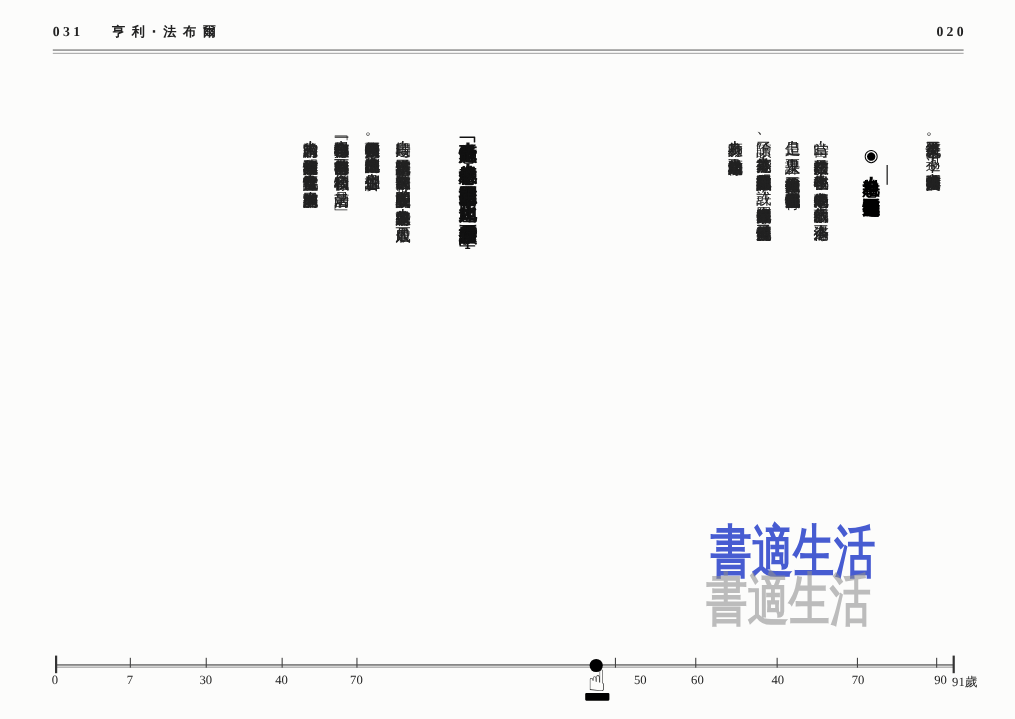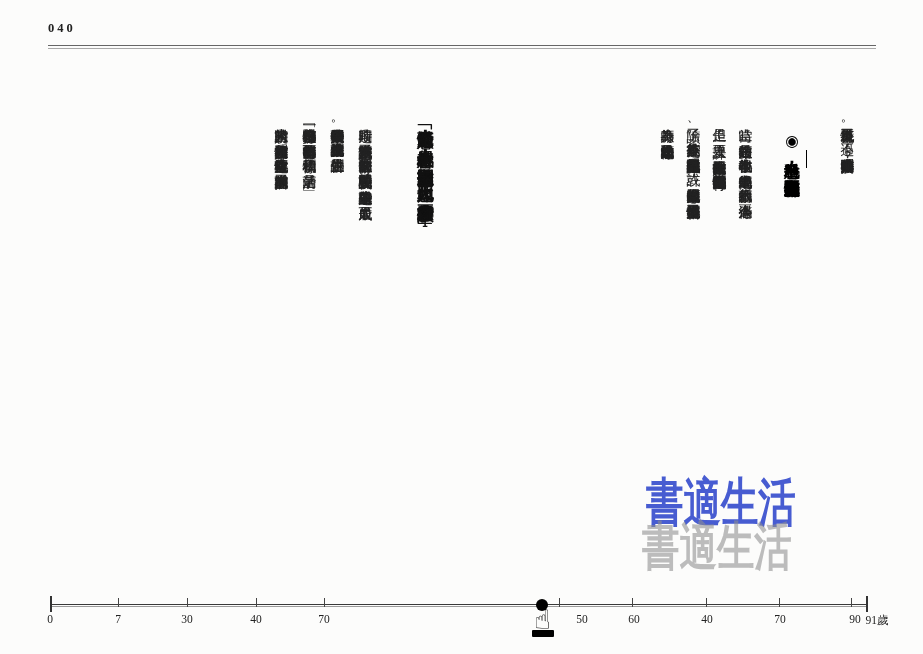--- a/index.html
+++ b/index.html
@@ -91,21 +91,25 @@
   .tl-hand .finger { font-size:27px; font-family:"DejaVu Sans", sans-serif; display:block; }
   .tl-hand .cuff {
     width:22px; height:7px; background:#000; border-radius:1px;
     margin:-3px auto 0 auto;
   }
 </style>
 </head>
 <body>
 
 <div class="page-header">
-  <span class="folio">040</span>
+  <div class="header-left">
+    <span class="folio">031</span>
+    <span class="book-title">亨利·法布爾</span>
+  </div>
+  <span class="folio">020</span>
 </div>
 <div class="header-rule"></div>
 
 <section class="vtext vtext-right">
   <p class="vp">就算後悔也來不及了。不過,法布爾為什麼會遭受排擠呢?</p>
   <h2 class="vheading"><span class="bullet">◉</span><span class="emph">出乎意料地,這些人都看不慣法布爾如此受歡迎</span></h2>
   <p class="vp">當時,法布爾是一位教師。在小學執教七年後,他成為高級中學老師。教師的薪水很低,待遇令人不滿。</p>
   <p class="vp">但是,只要一上課,法布爾就十分投入教育學生的工作。學生們也很喜歡對教育充滿熱忱的法布爾老師。</p>
   <p class="vp">除了讀、寫等基本技能之外,法布爾也在課程中融入他對昆蟲與植物的豐富知識。或許,在他教導學生如何享受大自然的同時,也重新獲得了屬於自己的體悟。</p>
   <p class="vp">身為教師,法布爾是這樣勉勵自己的:</p>

